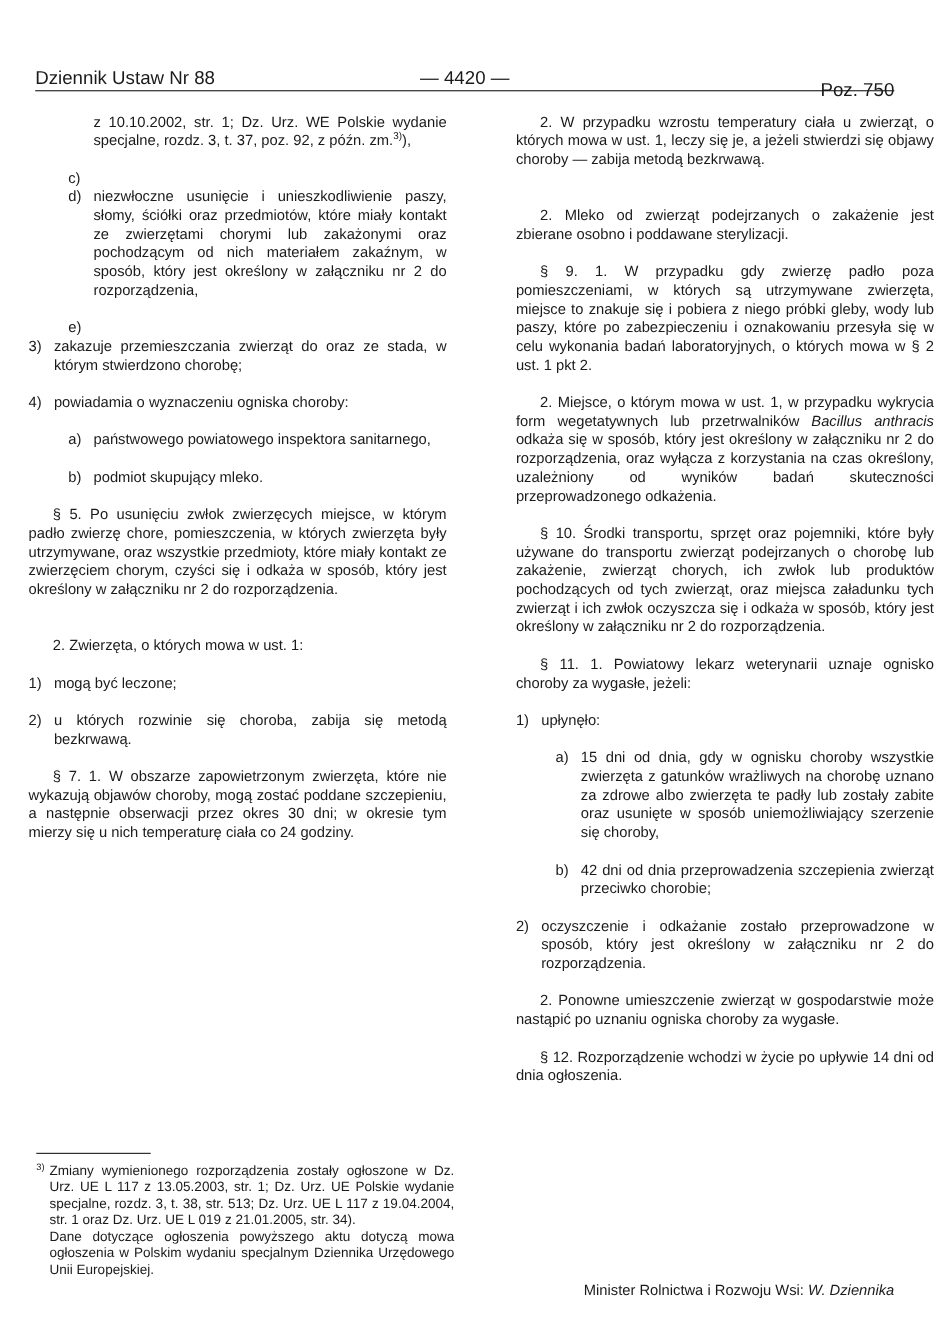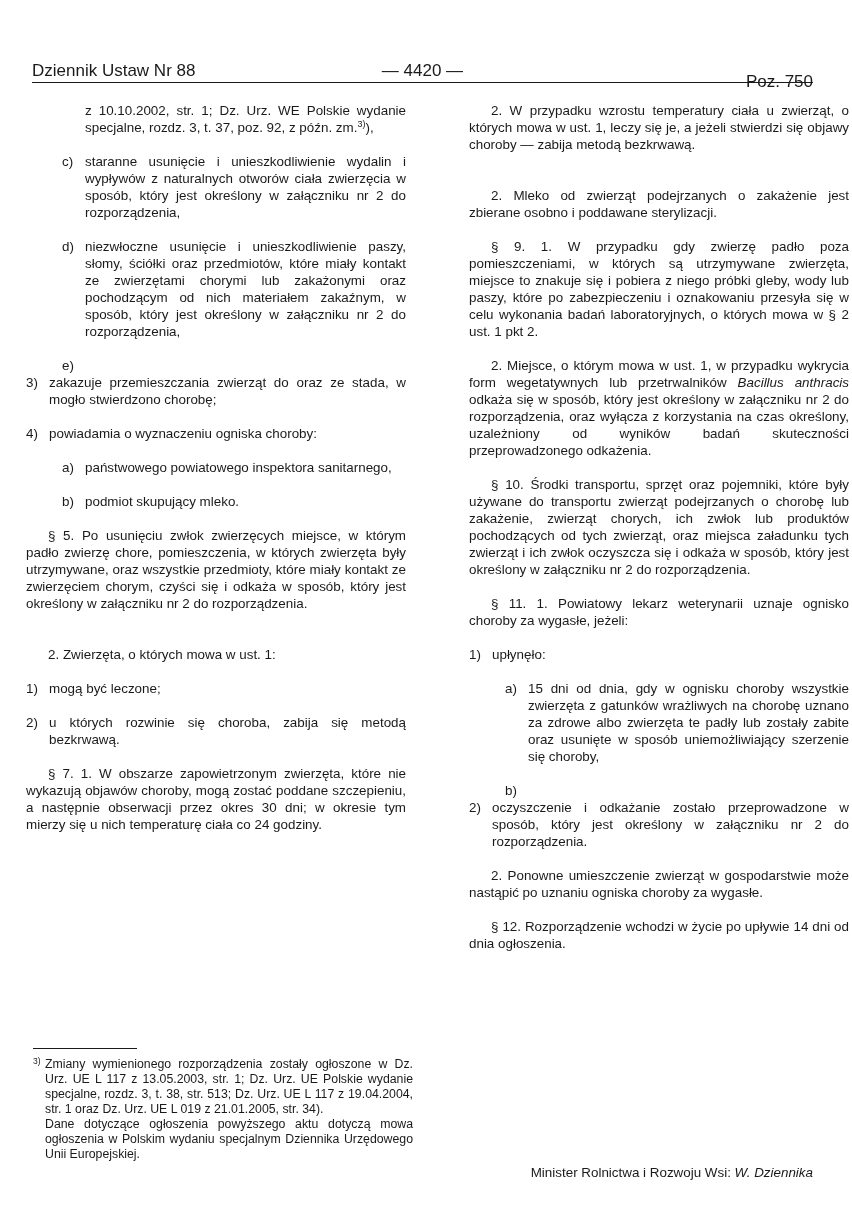--- a/index.html
+++ b/index.html
@@ -54,27 +54,27 @@
 
 <div class="header">
   <span class="left">Dziennik Ustaw Nr 88</span>
   <span class="center">— 4420 —</span>
   <span class="right">Poz. 750</span>
 </div>
 
 <div class="col left">
   <p class="cont"><span>z 10.10.2002, str. 1; Dz. Urz. WE Polskie wydanie specjalne, rozdz. 3, t. 37, poz. 92, z późn. zm.</span><sup>3)</sup><span>),</span></p>
   <div class="gap"></div>
-  <p class="sub"><span class="lbl">c)</span><span>staranne usunięcie i unieszkodliwienie wydalin i wypływów z naturalnych otworów ciała zwierzęcia w sposób, który jest określony w załączniku nr 2 do rozporządzenia,</span></p>
+  <p class="sub"><span class="lbl">c)</span></p>
   <div class="gap"></div>
   <p class="sub"><span class="lbl">d)</span><span>niezwłoczne usunięcie i unieszkodliwienie paszy, słomy, ściółki oraz przedmiotów, które miały kontakt ze zwierzętami chorymi lub zakażonymi oraz pochodzącym od nich materiałem zakaźnym, w sposób, który jest określony w załączniku nr 2 do rozporządzenia,</span></p>
   <div class="gap"></div>
   <p class="sub"><span class="lbl">e)</span></p>
   <div class="gap"></div>
-  <p class="item"><span class="lbl">3)</span><span>zakazuje przemieszczania zwierząt do oraz ze stada, w mogło stwierdzono chorobę;</span></p>
+  <p class="item"><span class="lbl">3)</span><span>zakazuje przemieszczania zwierząt do oraz ze stada, w którym stwierdzono chorobę;</span></p>
   <div class="gap"></div>
   <p class="item"><span class="lbl">4)</span><span>powiadamia o wyznaczeniu ogniska choroby:</span></p>
   <div class="gap"></div>
   <p class="sub"><span class="lbl">a)</span><span>państwowego powiatowego inspektora sanitarnego,</span></p>
   <div class="gap"></div>
   <p class="sub"><span class="lbl">b)</span><span>podmiot skupujący mleko.</span></p>
   <div class="gap"></div>
   <p class="para">§ 5. Po usunięciu zwłok zwierzęcych miejsce, w którym padło zwierzę chore, pomieszczenia, w których zwierzęta były utrzymywane, oraz wszystkie przedmioty, które miały kontakt ze zwierzęciem chorym, czyści się i odkaża w sposób, który jest określony w załączniku nr 2 do rozporządzenia.</p>
   <div class="gap"></div>
   <div class="gap"></div>
@@ -104,21 +104,21 @@
   <p class="para"><span>2. Miejsce, o którym mowa w ust. 1, w przypadku wykrycia form wegetatywnych lub przetrwalników </span><span class="it">Bacillus anthracis</span><span> odkaża się w sposób, który jest określony w załączniku nr 2 do rozporządzenia, oraz wyłącza z korzystania na czas określony, uzależniony od wyników badań skuteczności przeprowadzonego odkażenia.</span></p>
   <div class="gap"></div>
   <p class="para">§ 10. Środki transportu, sprzęt oraz pojemniki, które były używane do transportu zwierząt podejrzanych o chorobę lub zakażenie, zwierząt chorych, ich zwłok lub produktów pochodzących od tych zwierząt, oraz miejsca załadunku tych zwierząt i ich zwłok oczyszcza się i odkaża w sposób, który jest określony w załączniku nr 2 do rozporządzenia.</p>
   <div class="gap"></div>
   <p class="para">§ 11. 1. Powiatowy lekarz weterynarii uznaje ognisko choroby za wygasłe, jeżeli:</p>
   <div class="gap"></div>
   <p class="item"><span class="lbl">1)</span><span>upłynęło:</span></p>
   <div class="gap"></div>
   <p class="sub"><span class="lbl">a)</span><span>15 dni od dnia, gdy w ognisku choroby wszystkie zwierzęta z gatunków wrażliwych na chorobę uznano za zdrowe albo zwierzęta te padły lub zostały zabite oraz usunięte w sposób uniemożliwiający szerzenie się choroby,</span></p>
   <div class="gap"></div>
-  <p class="sub"><span class="lbl">b)</span></p>
+  <p class="sub"><span class="lbl">b)</span><span>42 dni od dnia przeprowadzenia szczepienia zwierząt przeciwko chorobie;</span></p>
   <div class="gap"></div>
   <p class="item"><span class="lbl">2)</span><span>oczyszczenie i odkażanie zostało przeprowadzone w sposób, który jest określony w załączniku nr 2 do rozporządzenia.</span></p>
   <div class="gap"></div>
   <p class="para">2. Ponowne umieszczenie zwierząt w gospodarstwie może nastąpić po uznaniu ogniska choroby za wygasłe.</p>
   <div class="gap"></div>
   <p class="para">§ 12. Rozporządzenie wchodzi w życie po upływie 14 dni od dnia ogłoszenia.</p>
 </div>
 
 <div class="signature">
   <span>Minister Rolnictwa i Rozwoju Wsi: </span><span class="it">W. Dziennika</span>

